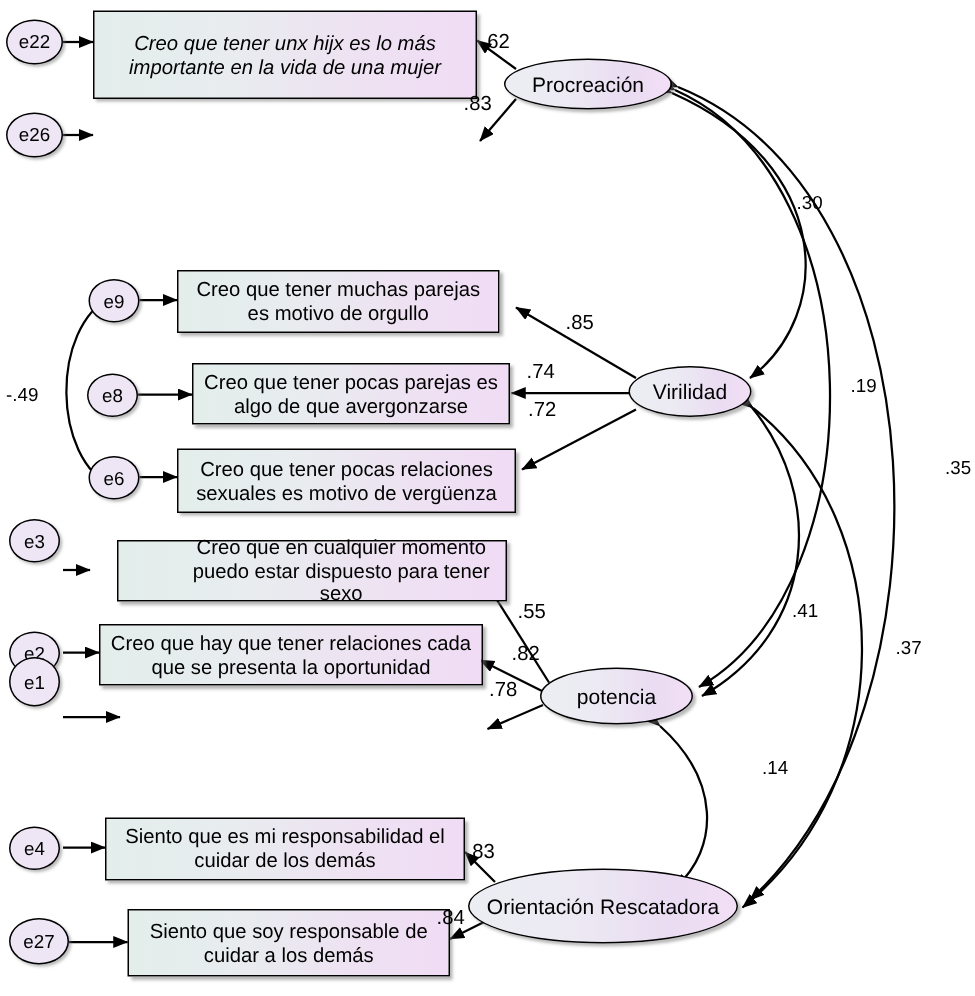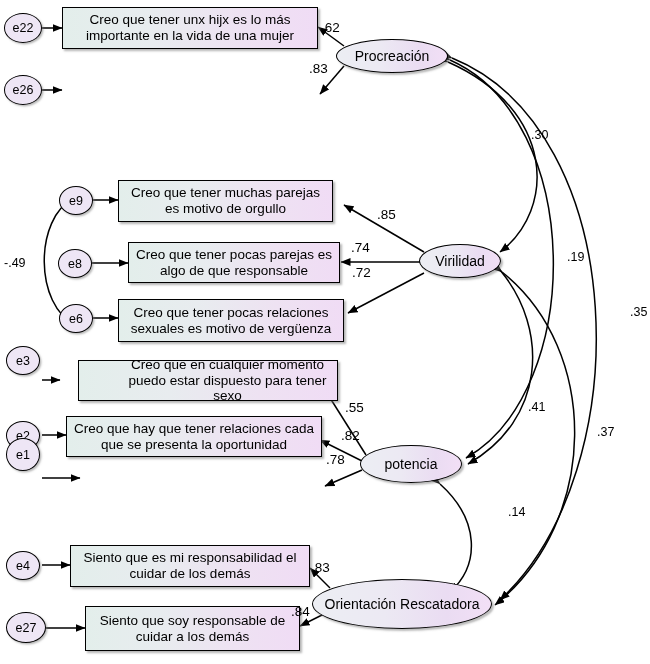--- a/index.html
+++ b/index.html
@@ -153,28 +153,28 @@
   <div class="error-ellipse" style="left:6px;  top:438px; width:34px; height:33px;">
       <span>e1</span>
     </div>
   <div class="error-ellipse" style="left:6px;  top:551px; width:34px; height:29px;">
       <span>e4</span>
     </div>
   <div class="error-ellipse" style="left:6px;  top:612px; width:40px; height:31px;">
       <span>e27</span>
     </div>
 
-  <div class="indicator-box" style="left:62px;  top:7px;   width:256px; height:42px;">
+  <div class="indicator-box" style="left:62px;  top:7px;   width:256px; height:59px;font-style:italic;">
       <span>Creo que tener unx hijx es lo más importante  en la vida de una mujer</span>
     </div>
   <div class="indicator-box" style="left:118px; top:180px; width:215px; height:42px;">
       <span>Creo que tener muchas parejas es motivo de orgullo</span>
     </div>
   <div class="indicator-box" style="left:128px; top:242px; width:212px; height:41px;">
-      <span>Creo que tener pocas parejas es algo de que responsable</span>
+      <span>Creo que tener pocas parejas es algo de que avergonzarse</span>
     </div>
   <div class="indicator-box" style="left:118px; top:299px; width:226px; height:43px;">
       <span>Creo que tener pocas relaciones sexuales es motivo de vergüenza</span>
     </div>
   <div class="indicator-box" style="left:78px;  top:360px; width:260px; height:41px;padding-left:42px;">
       <span>Creo que en cualquier momento puedo estar dispuesto para tener sexo</span>
     </div>
   <div class="indicator-box" style="left:66px;  top:416px; width:256px; height:41px;">
       <span>Creo que hay que tener relaciones cada que se presenta la oportunidad</span>
     </div>

